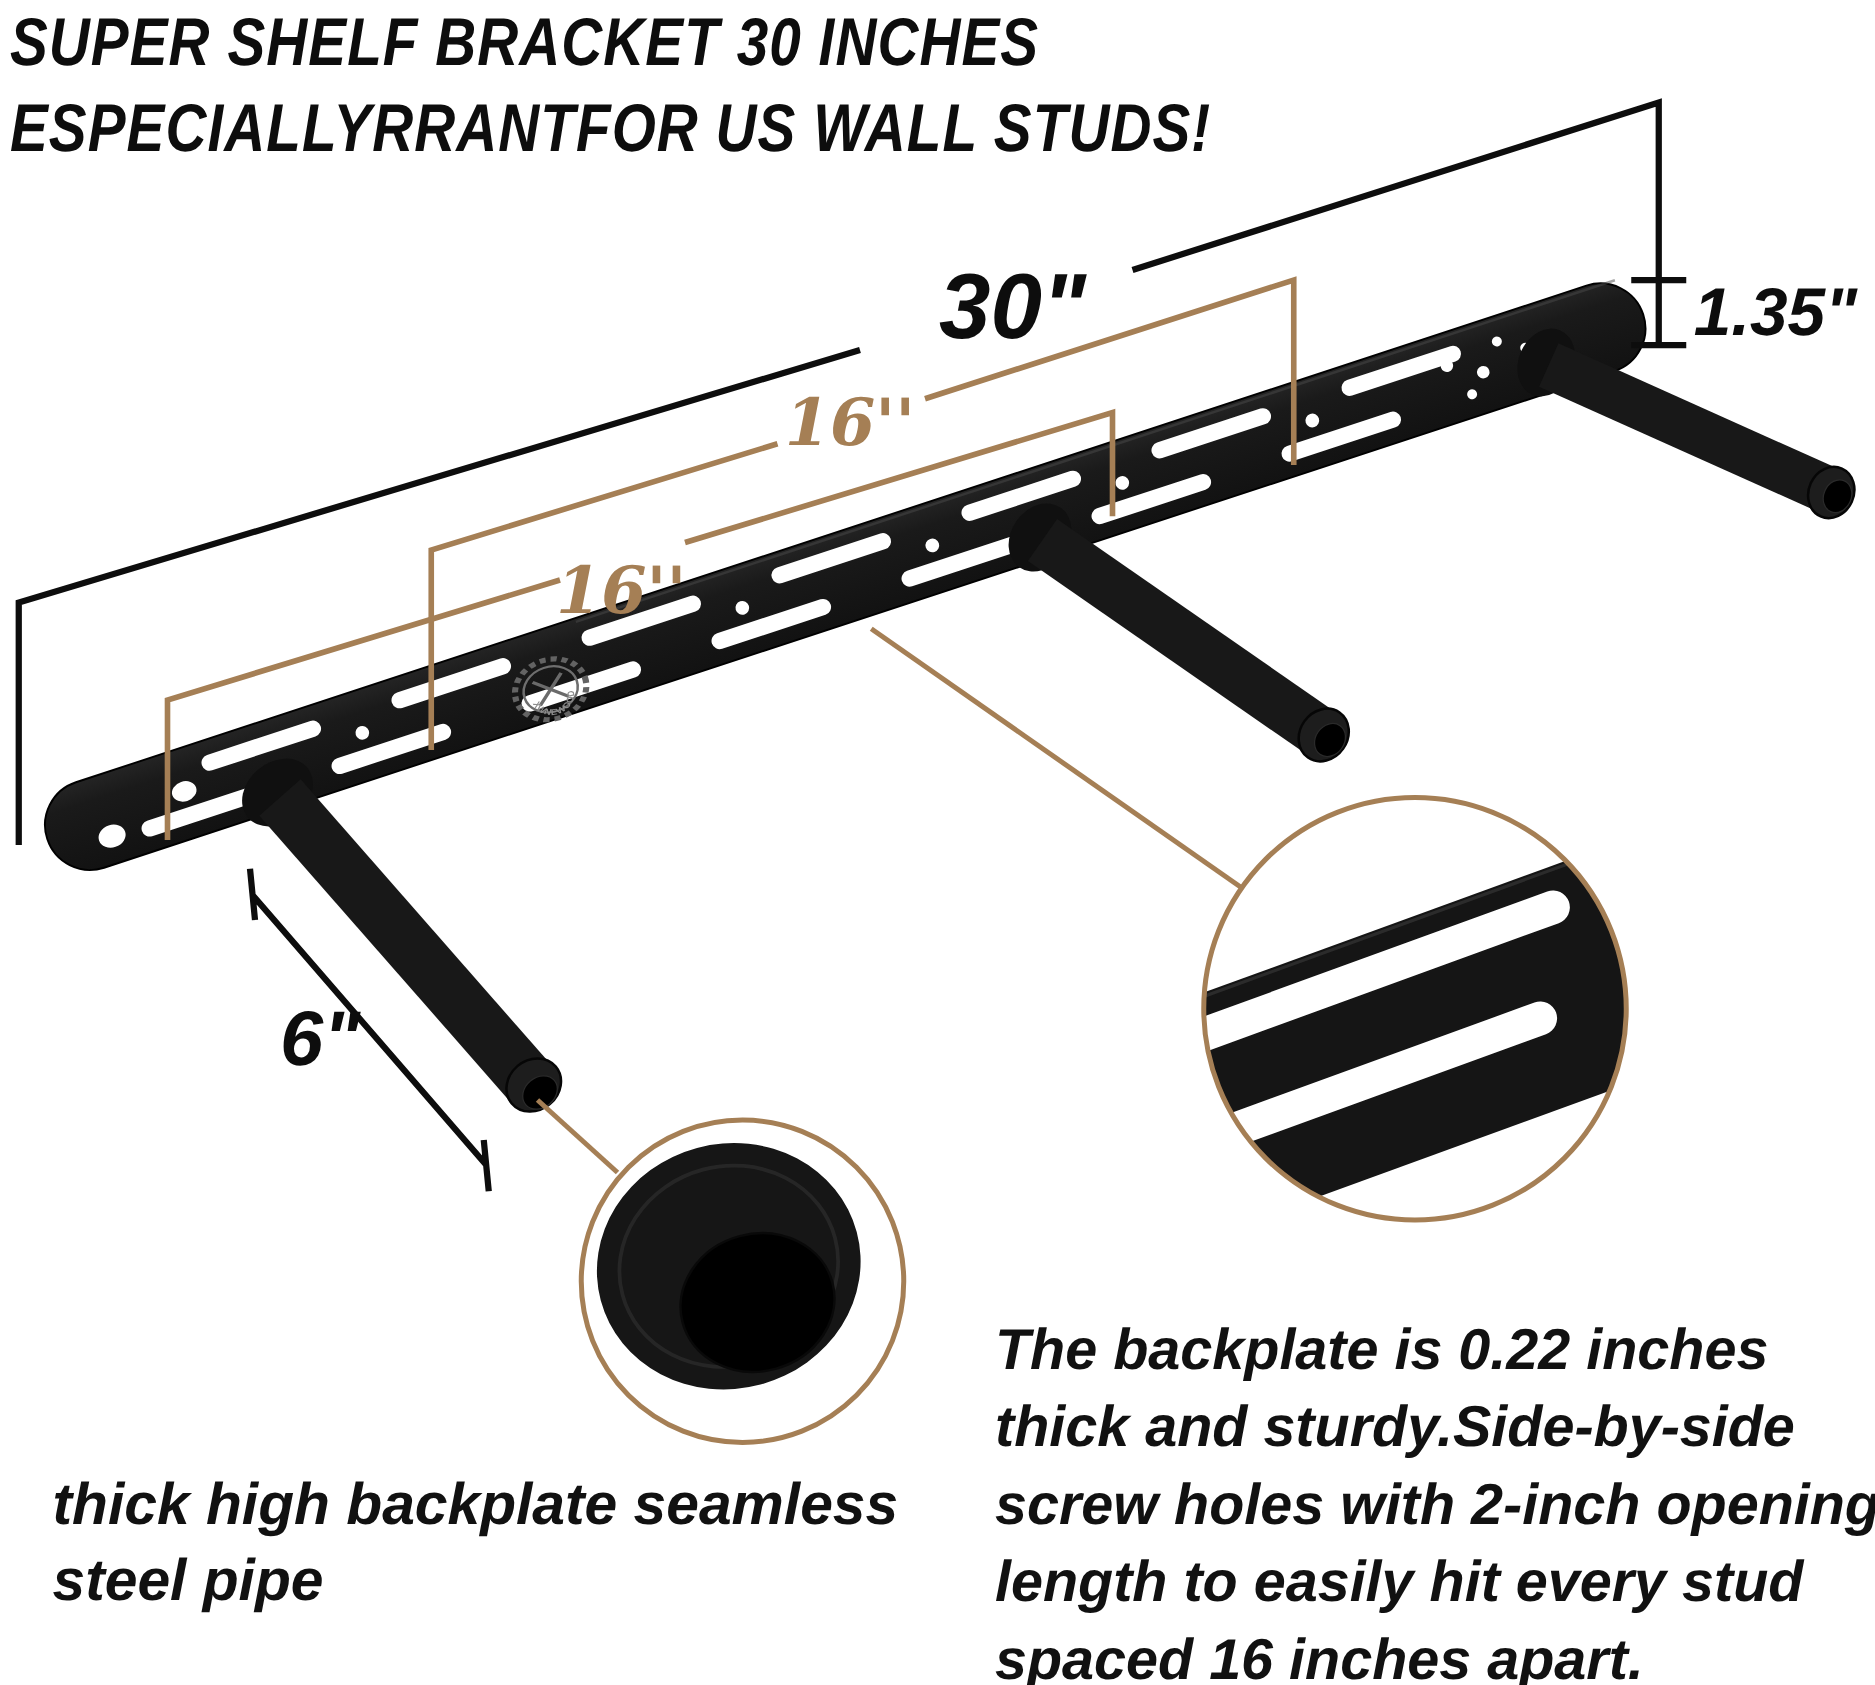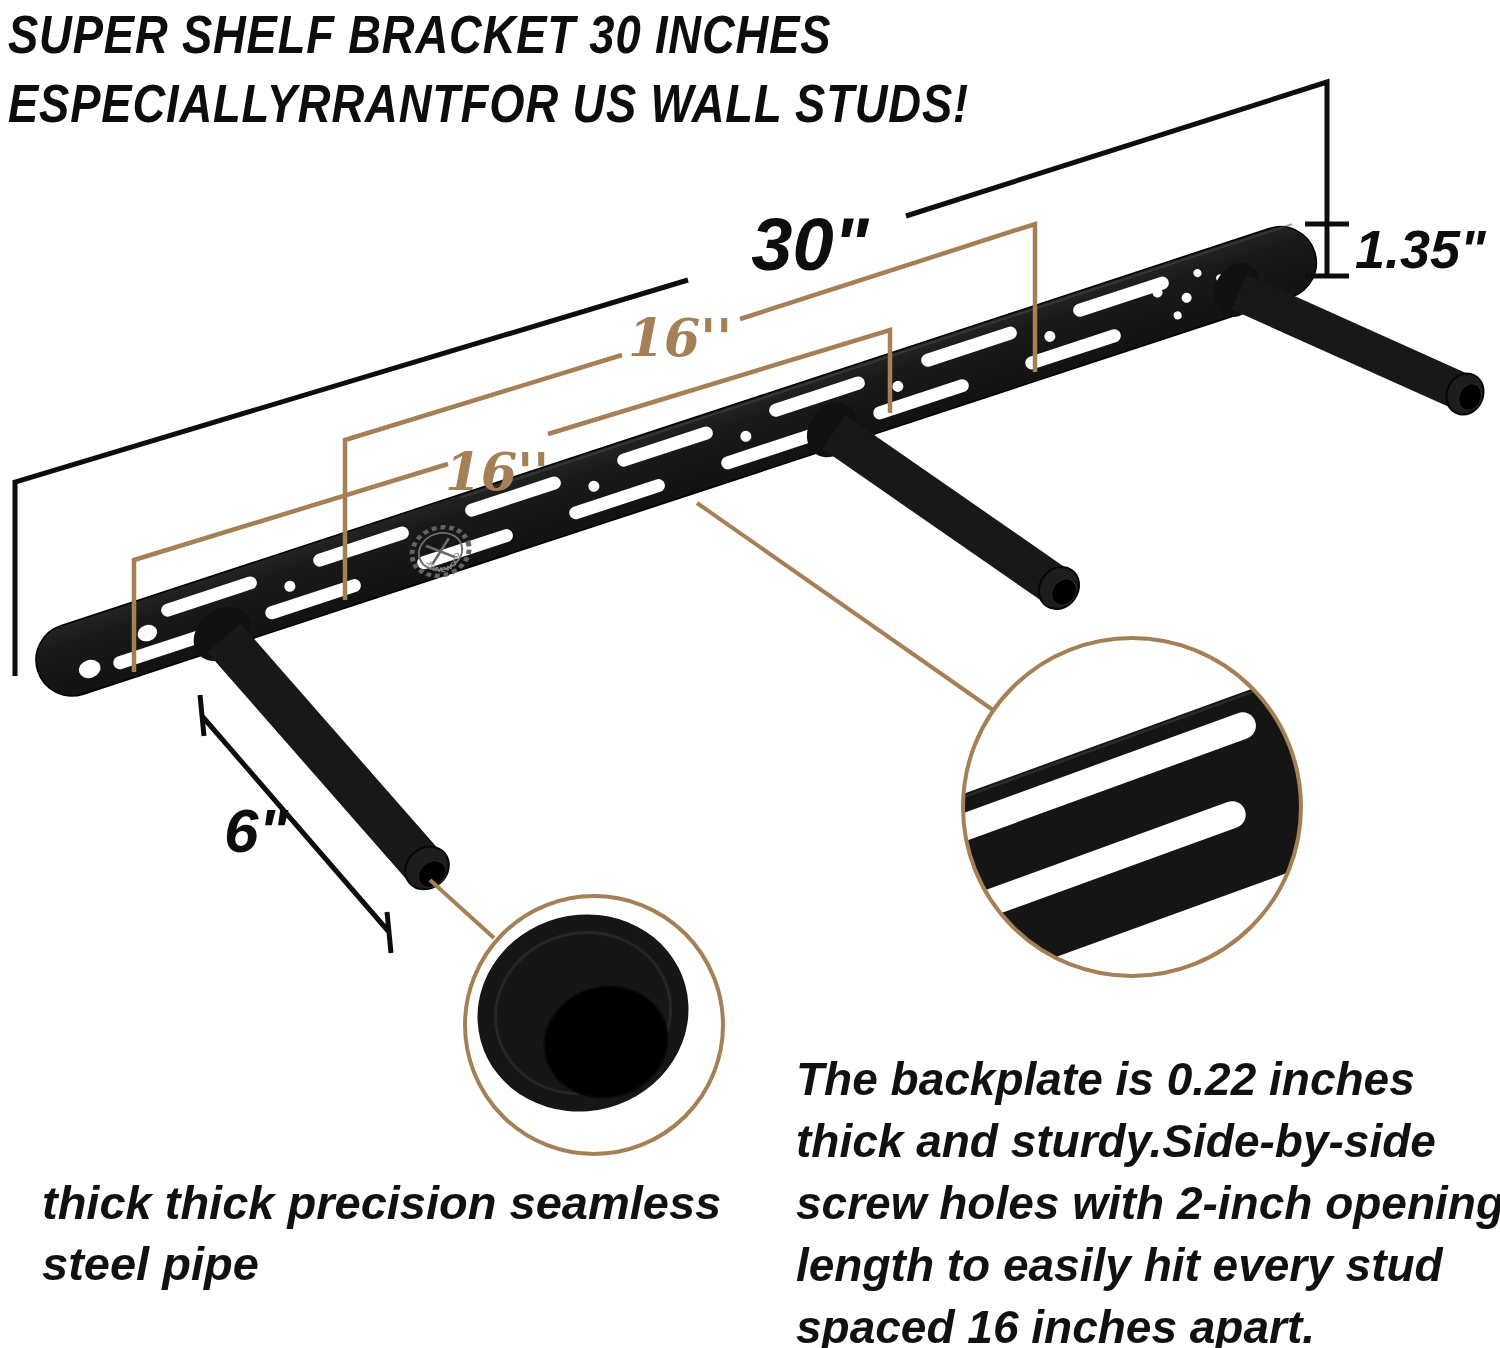--- a/index.html
+++ b/index.html
@@ -173,21 +173,21 @@
       <circle cx="1132" cy="807" r="169" fill="none" stroke="#a57f55" stroke-width="4"></circle>
     </g>
   </svg>
 
   <div class="title-block">
     <div>SUPER SHELF BRACKET 30 INCHES</div>
     <div>ESPECIALLYRRANTFOR US WALL STUDS!</div>
   </div>
 
   <div class="caption caption-left">
-    <div>thick thick precision seamless</div>
+    <div>thick high backplate seamless</div>
     <div>steel pipe</div>
   </div>
 
   <div class="caption caption-right">
     <div>The backplate is 0.22 inches</div>
     <div>thick and sturdy.Side-by-side</div>
     <div>screw holes with 2-inch opening</div>
     <div>length to easily hit every stud</div>
     <div>spaced 16 inches apart.</div>
   </div>

